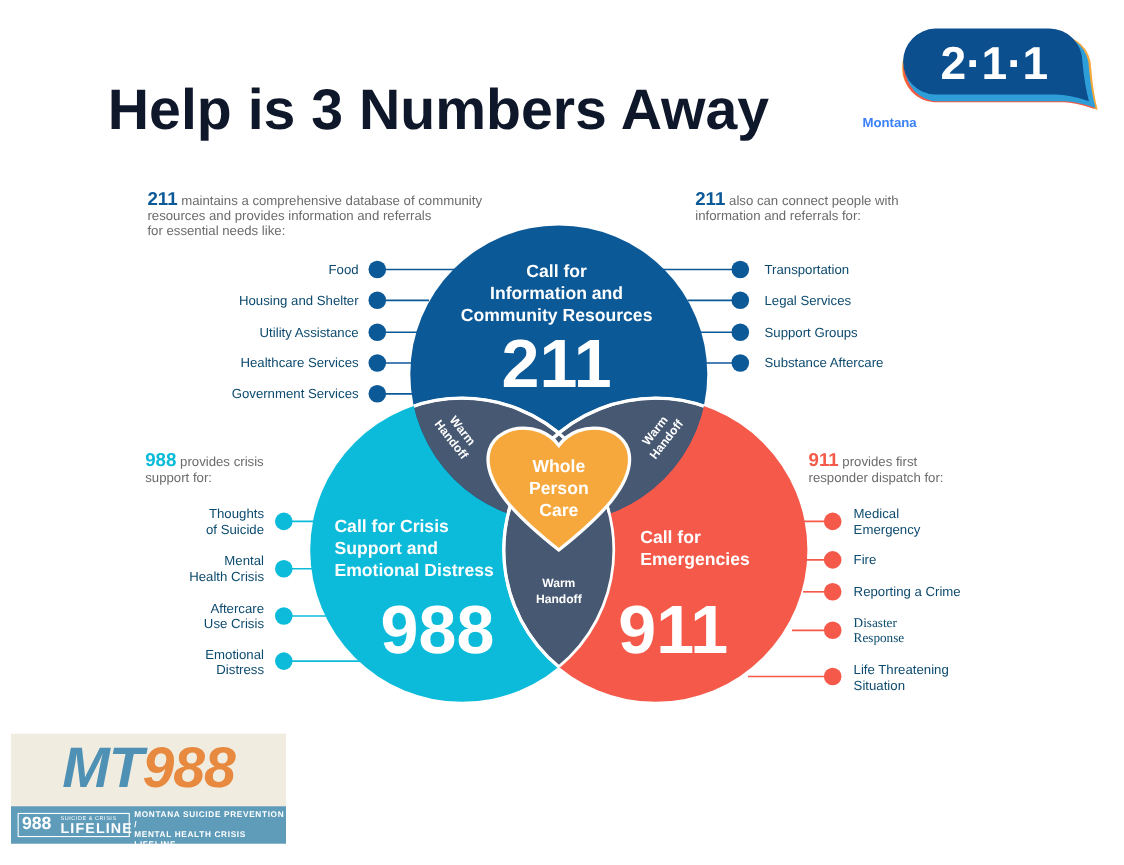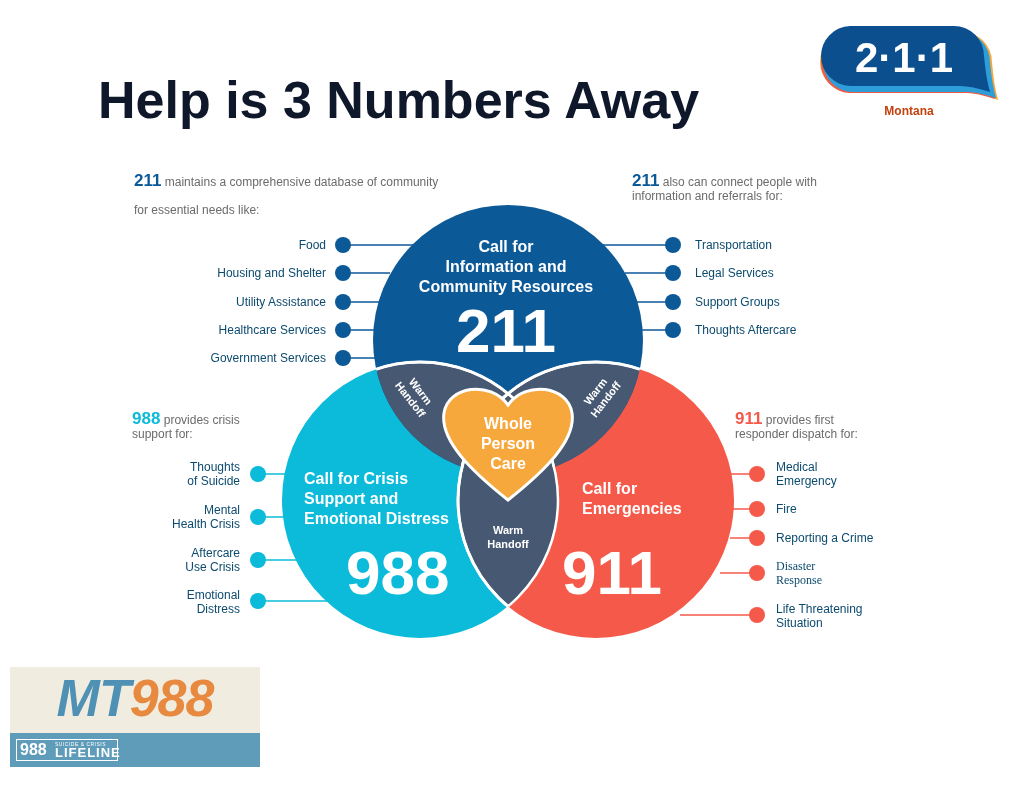--- a/index.html
+++ b/index.html
@@ -1,19 +1,19 @@
 <!DOCTYPE html>
 <html><head>
 <meta charset="utf-8">
 <style>
   html, body { margin: 0; padding: 0; background: #ffffff; }
   body { width: 1022px; height: 786px; position: relative; overflow: hidden; font-family: "Liberation Sans", sans-serif; }
   .title { position: absolute; left: 98px; top: 68px; font-size: 52px; font-weight: bold; color: #0f172a; letter-spacing: 0px; margin: 0; line-height: 64px; }
   .logo211 { position: absolute; left: 820px; top: 22px; width: 178px; height: 100px; }
-  .logo-sub { position: absolute; left: 824px; top: 104px; width: 170px; text-align: center; font-size: 12px; font-weight: bold; color: #c2410c; }
+  .logo-sub { position: absolute; left: 784px; top: 104px; width: 170px; font-size: 12px; font-weight: bold; color: #3b82f6; }
   .diagram { position: absolute; left: 0; top: 0; }
   .intro { position: absolute; font-size: 12px; color: #6b6b6b; line-height: 14px; }
   .intro b { font-size: 17px; font-weight: bold; }
   .item { position: absolute; font-size: 12px; color: #0c4a6e; line-height: 14px; }
   .item.right-align { text-align: right; }
   .mt988 { position: absolute; left: 10px; top: 667px; width: 250px; height: 100px; background: #f1ece0; }
   .mt988-logo { position: absolute; left: 0; top: 0; width: 250px; height: 64px; text-align: center; font-size: 52px; font-weight: bold; font-style: italic; line-height: 62px; letter-spacing: -1px; }
   .mt988-logo .mt { color: #4f91b5; text-align: center; }
   .mt988-logo .n { color: #e7893f; }
   .mt988-banner { position: absolute; left: 0; top: 66px; width: 250px; height: 34px; background: #5f9cba; }
@@ -175,37 +175,37 @@
     </g>
     <g transform="translate(508,534)">
       <text x="0" y="0">Warm</text>
       <text x="0" y="14">Handoff</text>
     </g>
   </g>
 </svg>
 
 <div class="intro" style="left:134px; top:174px; width:330px;">
   <b style="color:#0c5998">211</b><span> maintains a comprehensive database of community</span><br>
-  <br>
+  <span>resources and provides information and referrals</span><br>
   <span>for essential needs like:</span>
 </div>
 <div class="item right-align" style="left:150px; top:238px; width:176px;">Food</div>
 <div class="item right-align" style="left:150px; top:266px; width:176px;">Housing and Shelter</div>
 <div class="item right-align" style="left:150px; top:295px; width:176px;">Utility Assistance</div>
 <div class="item right-align" style="left:150px; top:323px; width:176px;">Healthcare Services</div>
 <div class="item right-align" style="left:150px; top:351px; width:176px;">Government Services</div>
 
 <div class="intro" style="left:632px; top:174px; width:230px;">
   <b style="color:#0c5998">211</b><span> also can connect people with</span><br>
   <span>information and referrals for:</span>
 </div>
 <div class="item" style="left:695px; top:238px;">Transportation</div>
 <div class="item" style="left:695px; top:266px;">Legal Services</div>
 <div class="item" style="left:695px; top:295px;">Support Groups</div>
-<div class="item" style="left:695px; top:323px;">Thoughts Aftercare</div>
+<div class="item" style="left:695px; top:323px;">Substance Aftercare</div>
 
 <div class="intro" style="left:132px; top:412px; width:160px;">
   <b style="color:#0bbbd9">988</b><span> provides crisis</span><br>
   <span>support for:</span>
 </div>
 <div class="item right-align" style="left:140px; top:460px; width:100px;"><span>Thoughts</span><br><span>of Suicide</span></div>
 <div class="item right-align" style="left:140px; top:503px; width:100px;"><span>Mental</span><br><span>Health Crisis</span></div>
 <div class="item right-align" style="left:140px; top:546px; width:100px;"><span>Aftercare</span><br><span>Use Crisis</span></div>
 <div class="item right-align" style="left:140px; top:588px; width:100px;"><span>Emotional</span><br><span>Distress</span></div>
 
@@ -220,14 +220,19 @@
 <div class="item" style="left:776px; top:602px;"><span>Life Threatening</span><br><span>Situation</span></div>
 
 <div class="mt988">
   <div class="mt988-logo"><span class="mt">MT</span><span class="n">988</span></div>
   <div class="mt988-banner">
     <div class="lifeline-box">
       <span class="lifeline-988">988</span>
       <span class="lifeline-small">SUICIDE &amp; CRISIS</span>
       <span class="lifeline-word">LIFELINE</span>
     </div>
+    <div class="banner-text">
+      <div>MONTANA SUICIDE PREVENTION /</div>
+      <div>MENTAL HEALTH CRISIS LIFELINE</div>
+      <div class="fine">CALL 988 OR TEXT MT TO 741 741 FOR FREE 24/7 HELP</div>
+    </div>
   </div>
 </div>
 
 </body></html>

